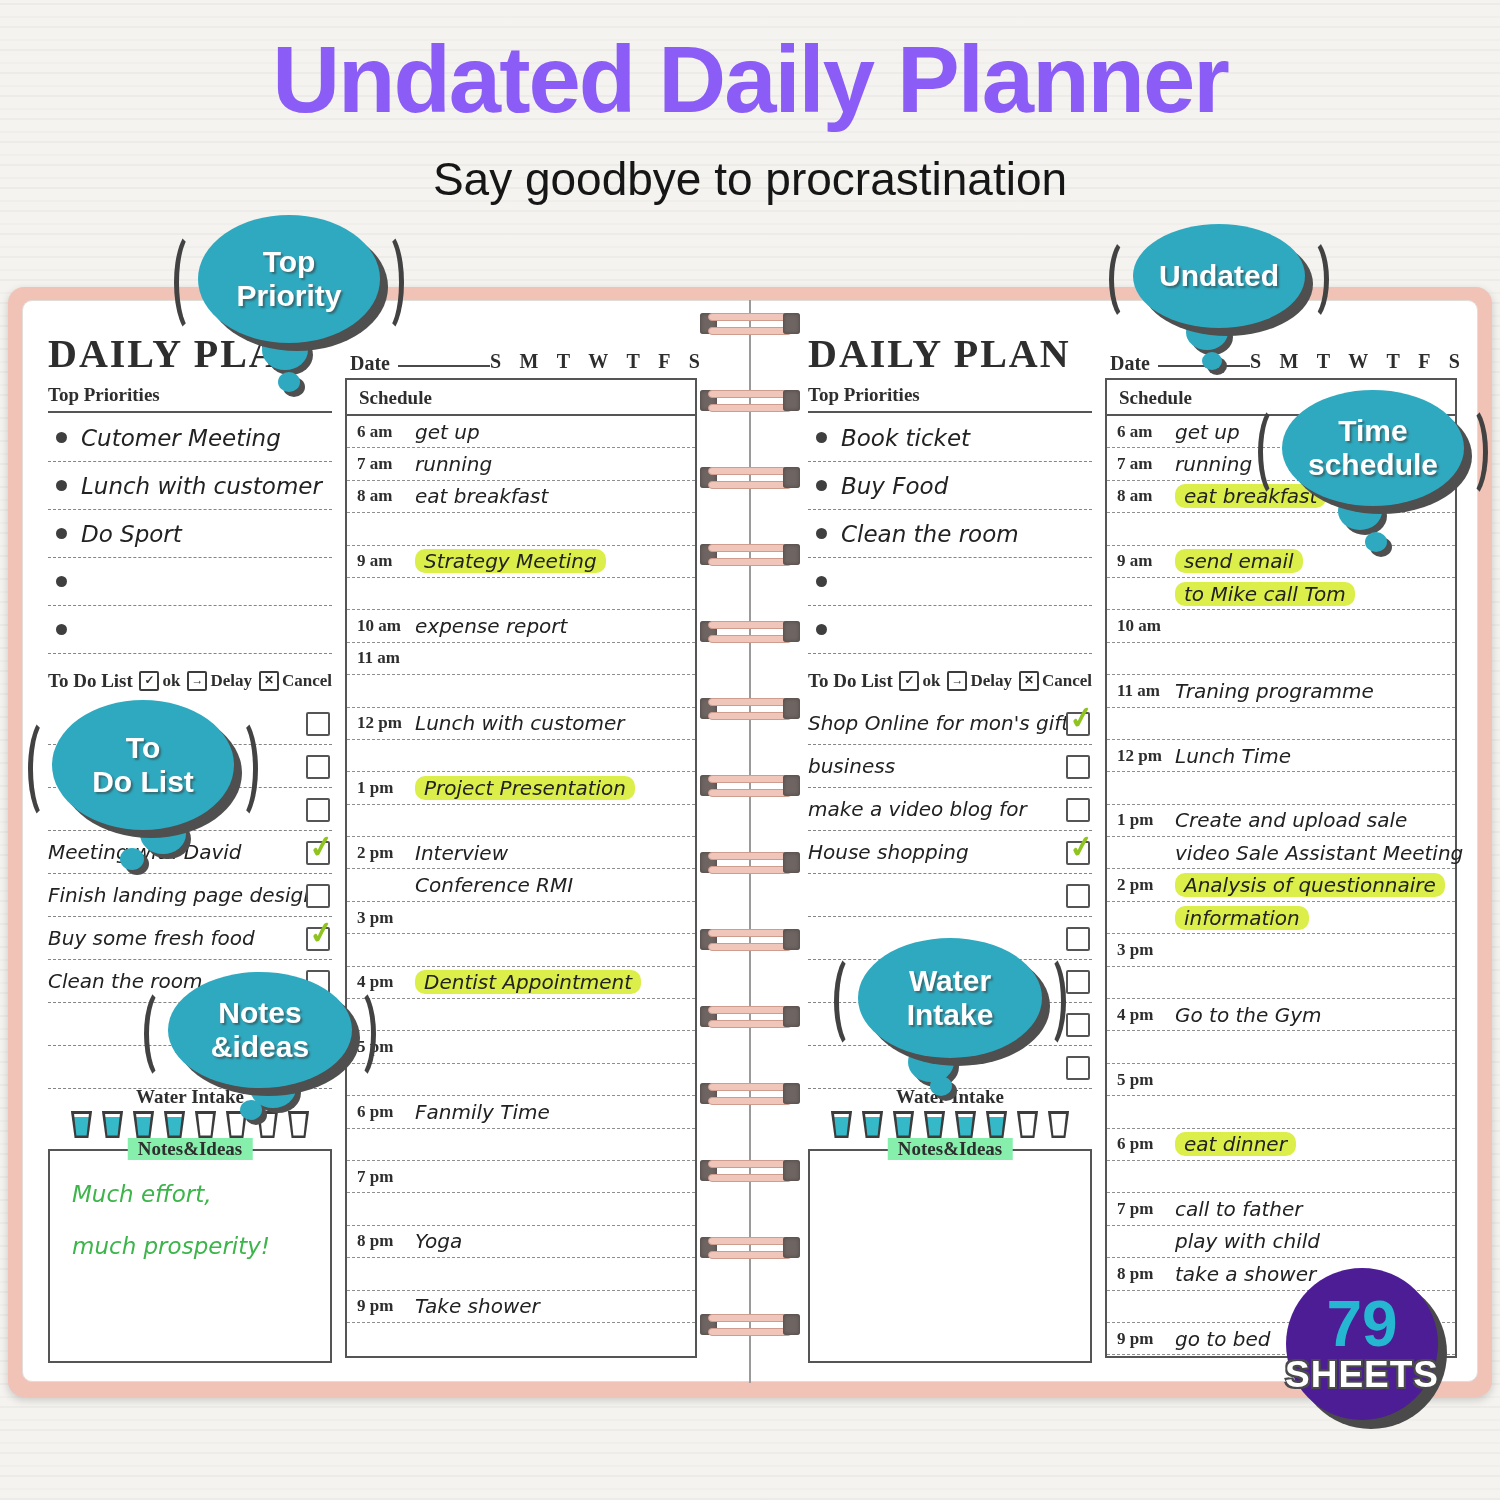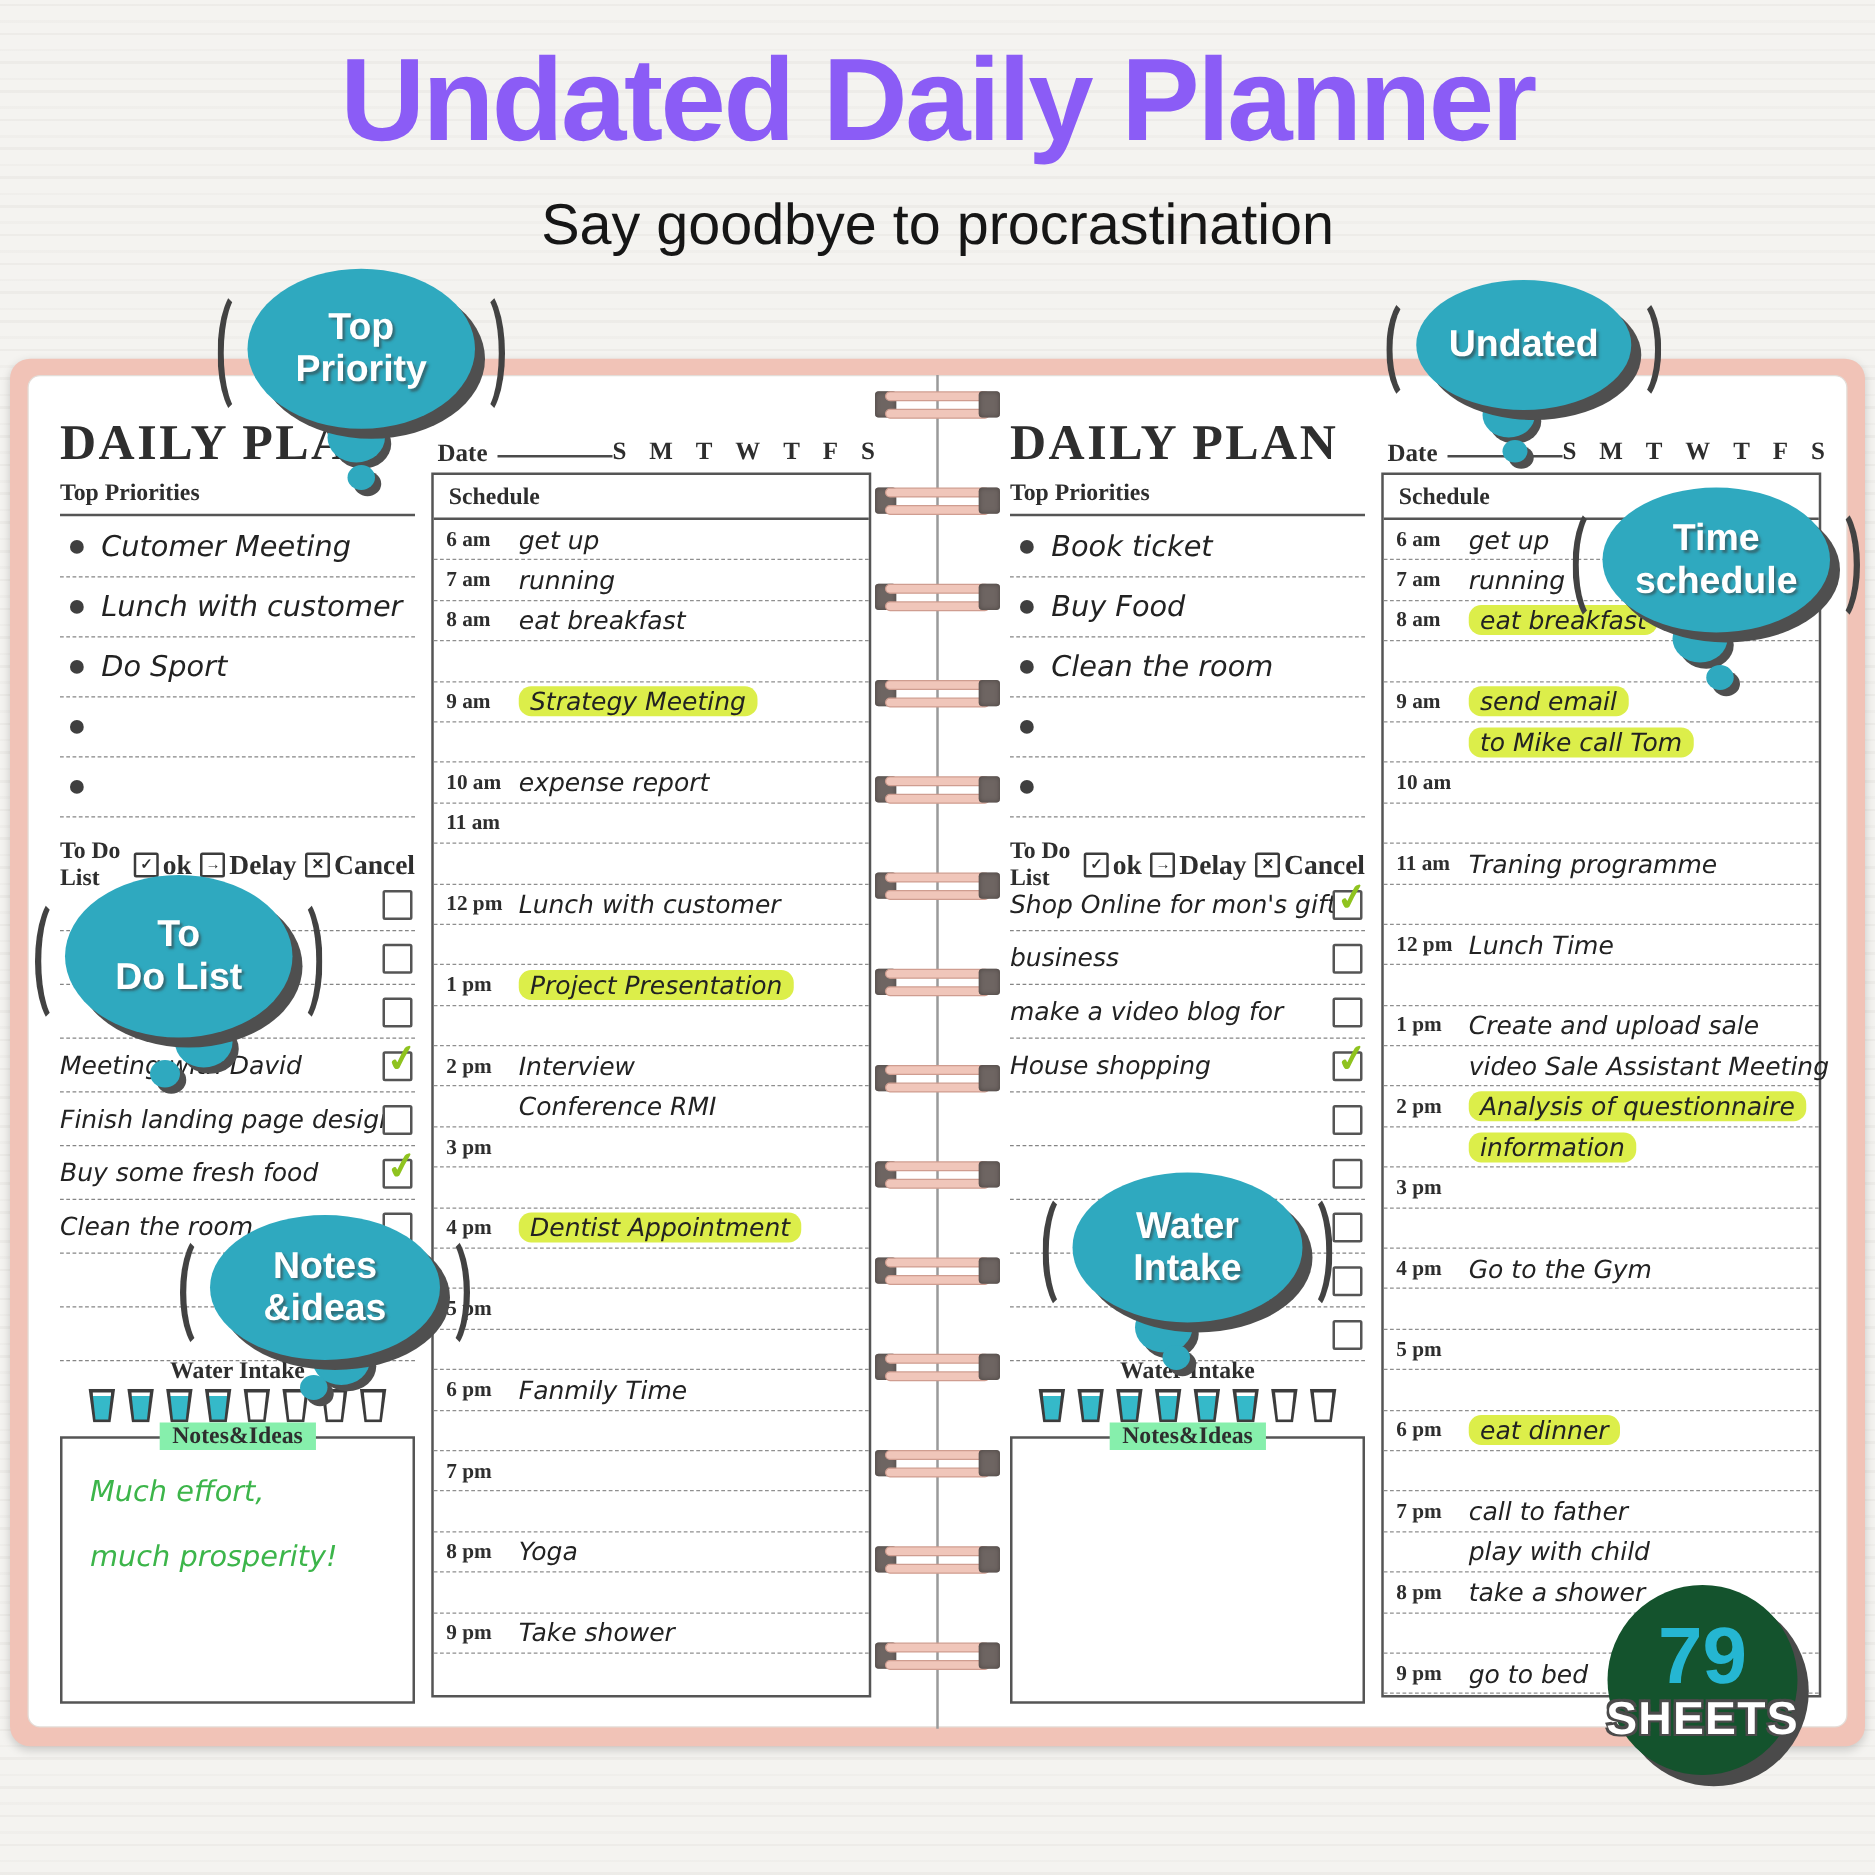--- a/index.html
+++ b/index.html
@@ -56,21 +56,21 @@
   .bullet{width:11px;height:11px;border-radius:50%;background:#3f3f3f;margin:0 14px 0 8px;flex-shrink:0;}
   .pri-text{font-size:23px;white-space:nowrap;}
   .todo-header{position:absolute;left:0;top:286px;width:284px;display:flex;align-items:center;justify-content:space-between;}
   .todo-title{font-size:19px;}
   .legend{display:flex;align-items:center;gap:7px;}
   .leg{display:flex;align-items:center;gap:3px;}
   .leg-box{width:16px;height:16px;border:2px solid #3c3c3c;border-radius:2px;font-size:12px;line-height:14px;text-align:center;color:#2e2e2e;font-weight:bold;}
   .leg-box.ok::before{content:"\2713";}
   .leg-box.delay::before{content:"\2192";}
   .leg-box.cancel::before{content:"\2715";}
-  .leg-txt{font-size:22px;}
+  .leg-txt{font-size:17px;}
   .todo-rows{position:absolute;left:0;top:318px;width:284px;}
   .todo-row{position:relative;height:42px;border-bottom:1.6px dashed #858585;display:flex;align-items:center;}
   .todo-text{font-size:20px;white-space:nowrap;}
   .cbox{position:absolute;right:2px;top:10px;width:20px;height:20px;border:2px solid #555;border-radius:2px;background:#fff;}
   .check{position:absolute;right:-6px;top:-14px;font-size:30px;font-style:normal;font-weight:bold;color:#8fc31f;transform:rotate(-8deg);}
   .water-label{position:absolute;left:0;top:702px;width:284px;text-align:center;font-size:19px;}
   .cups{position:absolute;left:0;top:727px;width:284px;display:flex;justify-content:center;gap:8px;}
   .cup{position:relative;width:23px;height:27px;clip-path:polygon(4% 0,96% 0,80% 100%,20% 100%);background:#3c3c3c;}
   .cup-in{position:absolute;left:3px;right:3px;top:2.5px;bottom:2.5px;clip-path:polygon(6% 0,94% 0,80% 100%,20% 100%);background:#fff;}
   .cup.full .cup-in{background:linear-gradient(#fff 12%, #35b9c9 12%);}
@@ -111,21 +111,21 @@
   #t2-to-do-list{left:120px;top:848px;width:24px;height:22px;}
   #b-notes-ideas{left:168px;top:972px;width:184px;height:116px;}
   #t1-notes-ideas{left:250px;top:1068px;width:46px;height:40px;}
   #t2-notes-ideas{left:240px;top:1100px;width:22px;height:20px;}
   #b-water-intake{left:858px;top:938px;width:184px;height:120px;}
   #t1-water-intake{left:908px;top:1042px;width:46px;height:40px;}
   #t2-water-intake{left:930px;top:1076px;width:22px;height:20px;}
   
   .badge{
     position:absolute;left:1286px;top:1268px;width:152px;height:152px;border-radius:50%;
-    background:#14532d;box-shadow:9px 9px 0 #4a4a4a;z-index:40;
+    background:#4c1d95;box-shadow:9px 9px 0 #4a4a4a;z-index:40;
     display:flex;flex-direction:column;align-items:center;justify-content:center;
   }
   .badge-num{font-weight:bold;font-size:64px;color:#25b6d2;line-height:1;}
   .badge-label{font-weight:bold;font-size:37px;color:#fff;margin-top:-2px;letter-spacing:1px;
     text-shadow:-2px -2px 0 #4a4a4a,2px -2px 0 #4a4a4a,-2px 2px 0 #4a4a4a,2px 2px 0 #4a4a4a;}
 </style>
 </head>
 <body>
 
 <div class="main-title">Undated Daily Planner</div>

